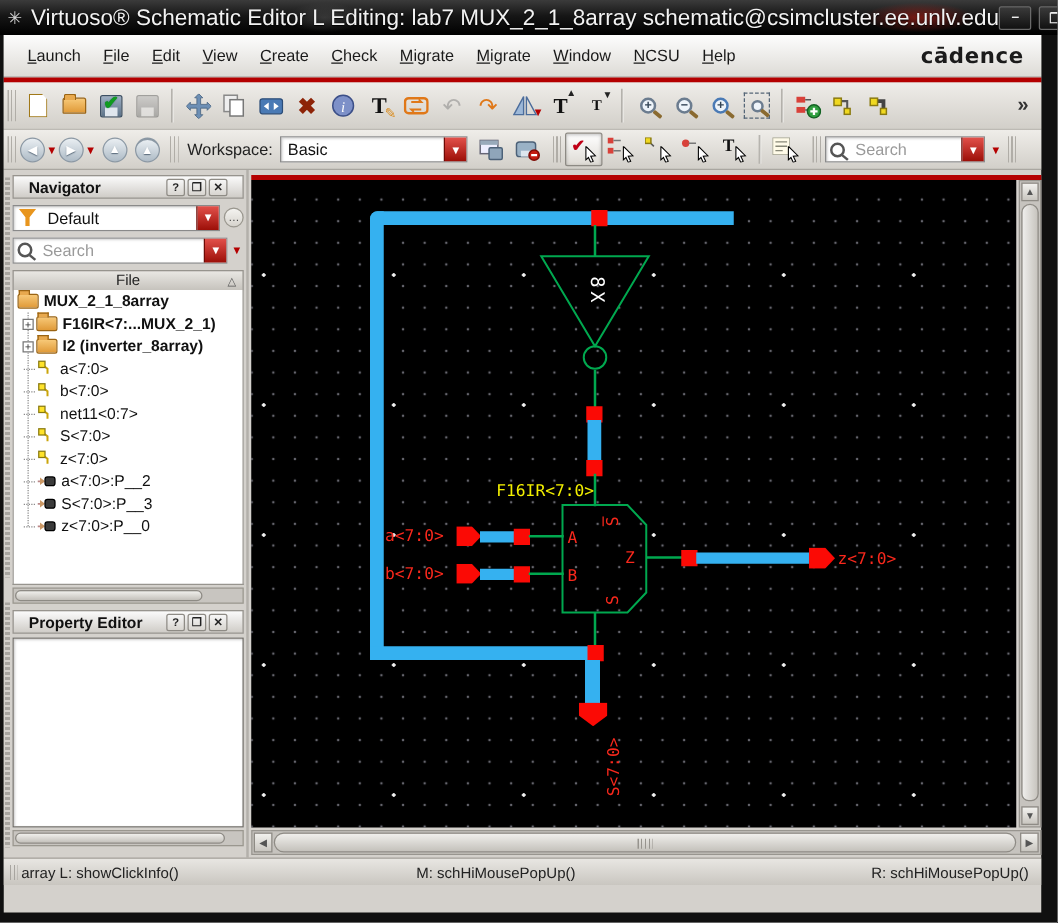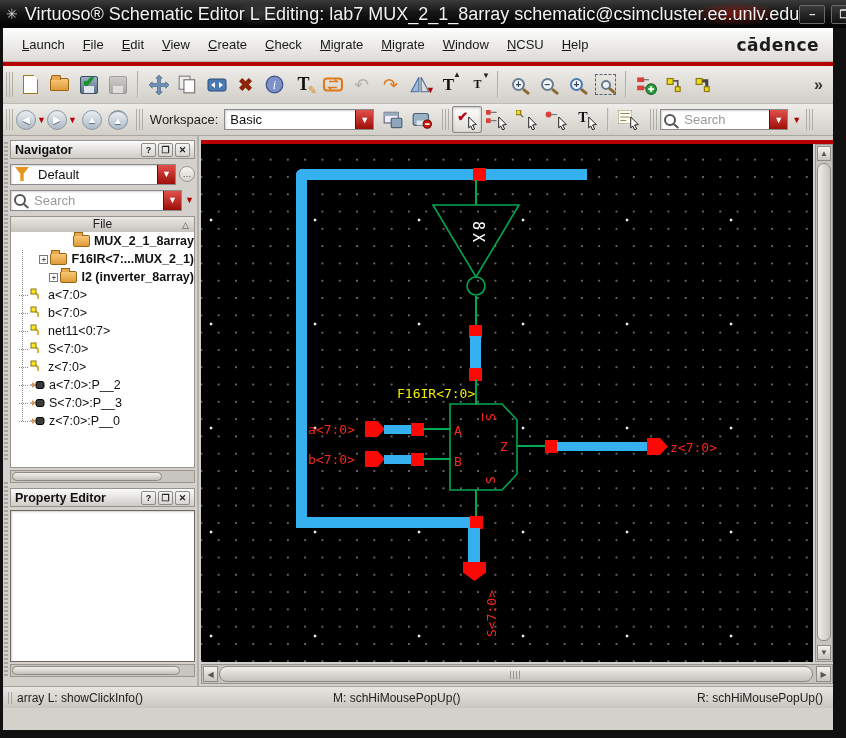--- a/index.html
+++ b/index.html
@@ -63,35 +63,35 @@
   .combo .cbtn { width:18px; height:100%; background:linear-gradient(#e2504a,#9c0f08); border-left:1px solid #6e0a05; color:#fff; font-size:9px; display:flex; align-items:center; justify-content:center; }
   .selbtn { width:30px; height:27px; display:flex; align-items:center; justify-content:center; position:relative; border:1px solid transparent; border-radius:2px; }
   .selbtn.pressed { border:1px solid #8d8a84; background:linear-gradient(#ffffff,#dedbd5); box-shadow:inset 0 1px 3px rgba(0,0,0,.25); }
   .pointer { position:absolute; right:3px; bottom:2px; }
 
   
   #leftpanel { position:absolute; left:0; top:108px; width:196px; height:550px; background:#d4d1cc; border-right:2px solid #b3b0aa; }
   .pgrip { position:absolute; left:1px; width:4px; background:repeating-linear-gradient(#a8a5a0 0 2px,transparent 2px 4px); }
   .panel-hdr { position:absolute; left:7px; width:185px; height:19px;
     background:linear-gradient(#fbfbfb,#cfccc7); border:1px solid #97948e;
-    display:flex; align-items:center; padding:0 4px; }
+    display:flex; align-items:center; padding:0 12px; }
   .panel-hdr .ttl { font-size:12.5px; font-weight:bold; color:#111; }
   .panel-hdr .pbtns { margin-left:auto; display:flex; gap:2px; }
   .pbtn { width:15px; height:14px; background:linear-gradient(#f6f6f6,#d8d5d0); border:1px solid #8e8b85; border-radius:2px; font-size:9px; font-weight:bold; color:#222; display:flex; align-items:center; justify-content:center; }
   .funnel { width:14px; height:14px; background:#e8951d; clip-path:polygon(0 0,100% 0,62% 48%,62% 100%,38% 100%,38% 48%); margin:0 4px; }
   .dots-btn { width:16px; height:16px; border-radius:8px; border:1px solid #9a978f; background:linear-gradient(#f4f3f0,#d6d3cd); font-size:9px; color:#444; display:flex; align-items:center; justify-content:center; }
   .sicon { width:12px; height:12px; border:2px solid #555; border-radius:50%; position:relative; margin:0 3px; }
   .sicon::after { content:""; position:absolute; width:6px; height:2px; background:#555; right:-5px; bottom:-3px; transform:rotate(40deg); }
   #name-hdr { position:absolute; left:7px; width:185px; height:17px;
     background:linear-gradient(#e9e7e3,#c6c3bd); border:1px solid #97948e;
     font-size:12px; color:#222; text-align:center; line-height:15px; }
   #name-hdr .sort { position:absolute; right:5px; top:1px; font-size:9px; color:#555; }
   #tree { position:absolute; left:7px; width:185px; background:#fff; border:1px solid #97948e; border-top:none; overflow:hidden; }
   .trow { display:flex; align-items:center; height:18px; font-size:12.5px; color:#111; white-space:nowrap; }
-  .trow.b { font-weight:bold;justify-content:flex-end; }
+  .trow.b { font-weight:bold; }
   .tchildren { position:relative; margin-left:8px; }
   .tchildren::before { content:""; position:absolute; left:3px; top:0; bottom:9px; border-left:1px dotted #8a8a8a; }
   .tchildren .trow { padding-left:0; }
   .hline { width:9px; border-top:1px dotted #8a8a8a; margin-right:2px; }
   .exp { width:9px; height:9px; background:#fff; border:1px solid #777; color:#333; font:8px/7px "DejaVu Sans Mono",monospace; text-align:center; margin:0 2px 0 -1px; z-index:1; }
   .fold { width:17px; height:12px; background:linear-gradient(#f7c877,#e09a38); border:1px solid #9a6414; border-radius:2px; position:relative; margin-right:4px; flex:none; }
   .fold::before { content:""; position:absolute; left:0; top:-4px; width:7px; height:3px; background:#e8a94e; border:1px solid #9a6414; border-bottom:none; }
   .wicon,.picon { flex:none; margin-right:4px; }
   .hsb { position:absolute; left:7px; width:185px; height:13px; background:#c8c5c0; border:1px solid #9a978f; }
   .hsb .thumb { position:absolute; top:1px; bottom:1px; background:linear-gradient(#f0efec,#c4c1bb); border:1px solid #8e8b85; border-radius:6px; }

